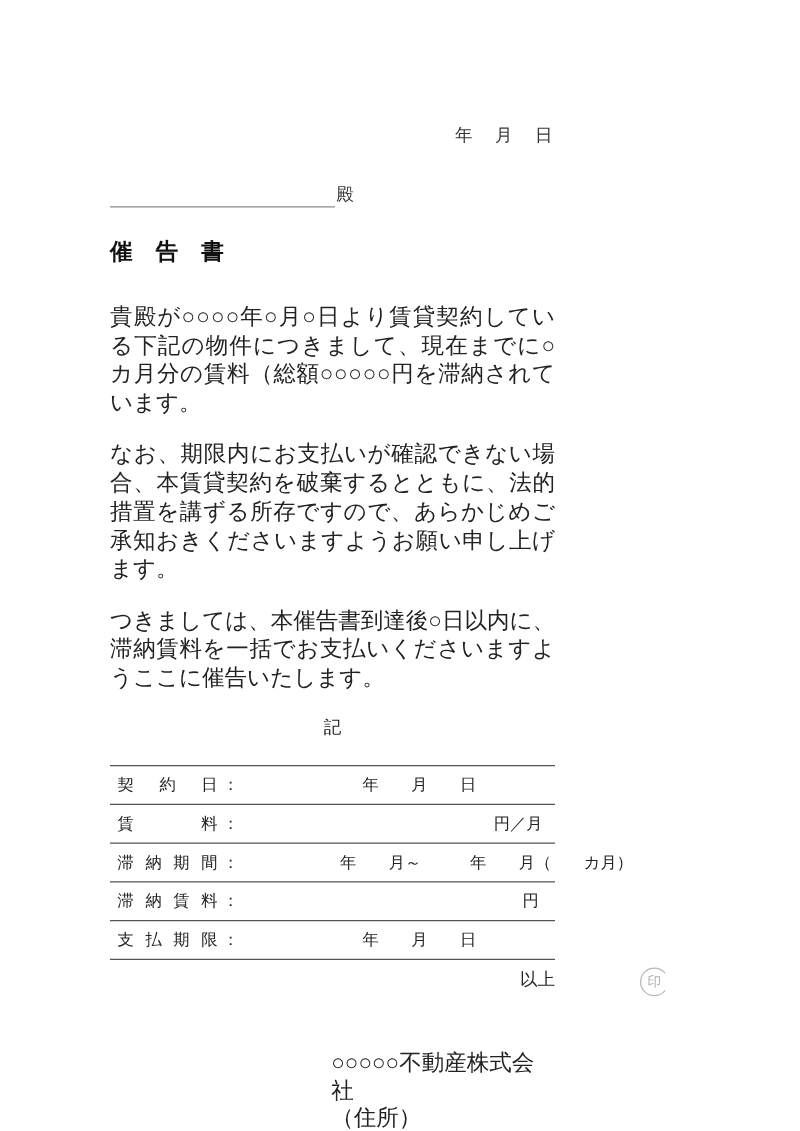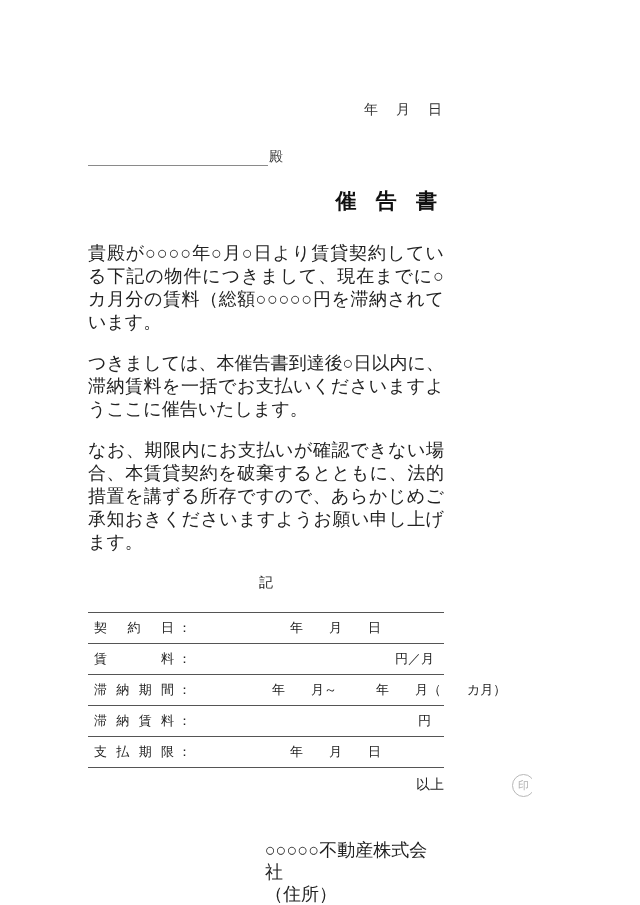--- a/index.html
+++ b/index.html
@@ -35,22 +35,22 @@
   .blank-line {
     display: inline-block;
     width: 180px;
     height: 18px;
     border-bottom: 1.5px solid #8a8a8a;
   }
   .recipient-suffix { margin-left: 1px; line-height: 18px; color: #333; }
 
   .title {
     margin-top: 24px;
-    text-align: right;
-    font-size: 21px;
+    text-align: left;
+    font-size: 18px;
     font-weight: bold;
     letter-spacing: 7px;
     line-height: 22px;
     color: #111;
   }
 
   .body-text { margin-top: 30px; }
   .para {
     font-size: 18px;
     line-height: 23px;
@@ -129,22 +129,22 @@
 
     <div class="recipient">
       <span class="blank-line"></span>
       <span class="recipient-suffix">殿</span>
     </div>
 
     <h1 class="title">催 告 書</h1>
 
     <div class="body-text">
       <p class="para">貴殿が○○○○年○月○日より賃貸契約している下記の物件につきまして、現在までに○カ月分の賃料（総額○○○○○円を滞納されています。</p>
+      <p class="para">なお、期限内にお支払いが確認できない場合、本賃貸契約を破棄するとともに、法的措置を講ずる所存ですので、あらかじめご承知おきくださいますようお願い申し上げます。</p>
       <p class="para">つきましては、本催告書到達後○日以内に、滞納賃料を一括でお支払いくださいますようここに催告いたします。</p>
-      <p class="para">なお、期限内にお支払いが確認できない場合、本賃貸契約を破棄するとともに、法的措置を講ずる所存ですので、あらかじめご承知おきくださいますようお願い申し上げます。</p>
     </div>
 
     <div class="record-marker">記</div>
 
     <div class="details-table">
 
       <div class="trow">
         <span class="trow-label-wrap">
           <span class="jlabel">
               <span>契</span>

